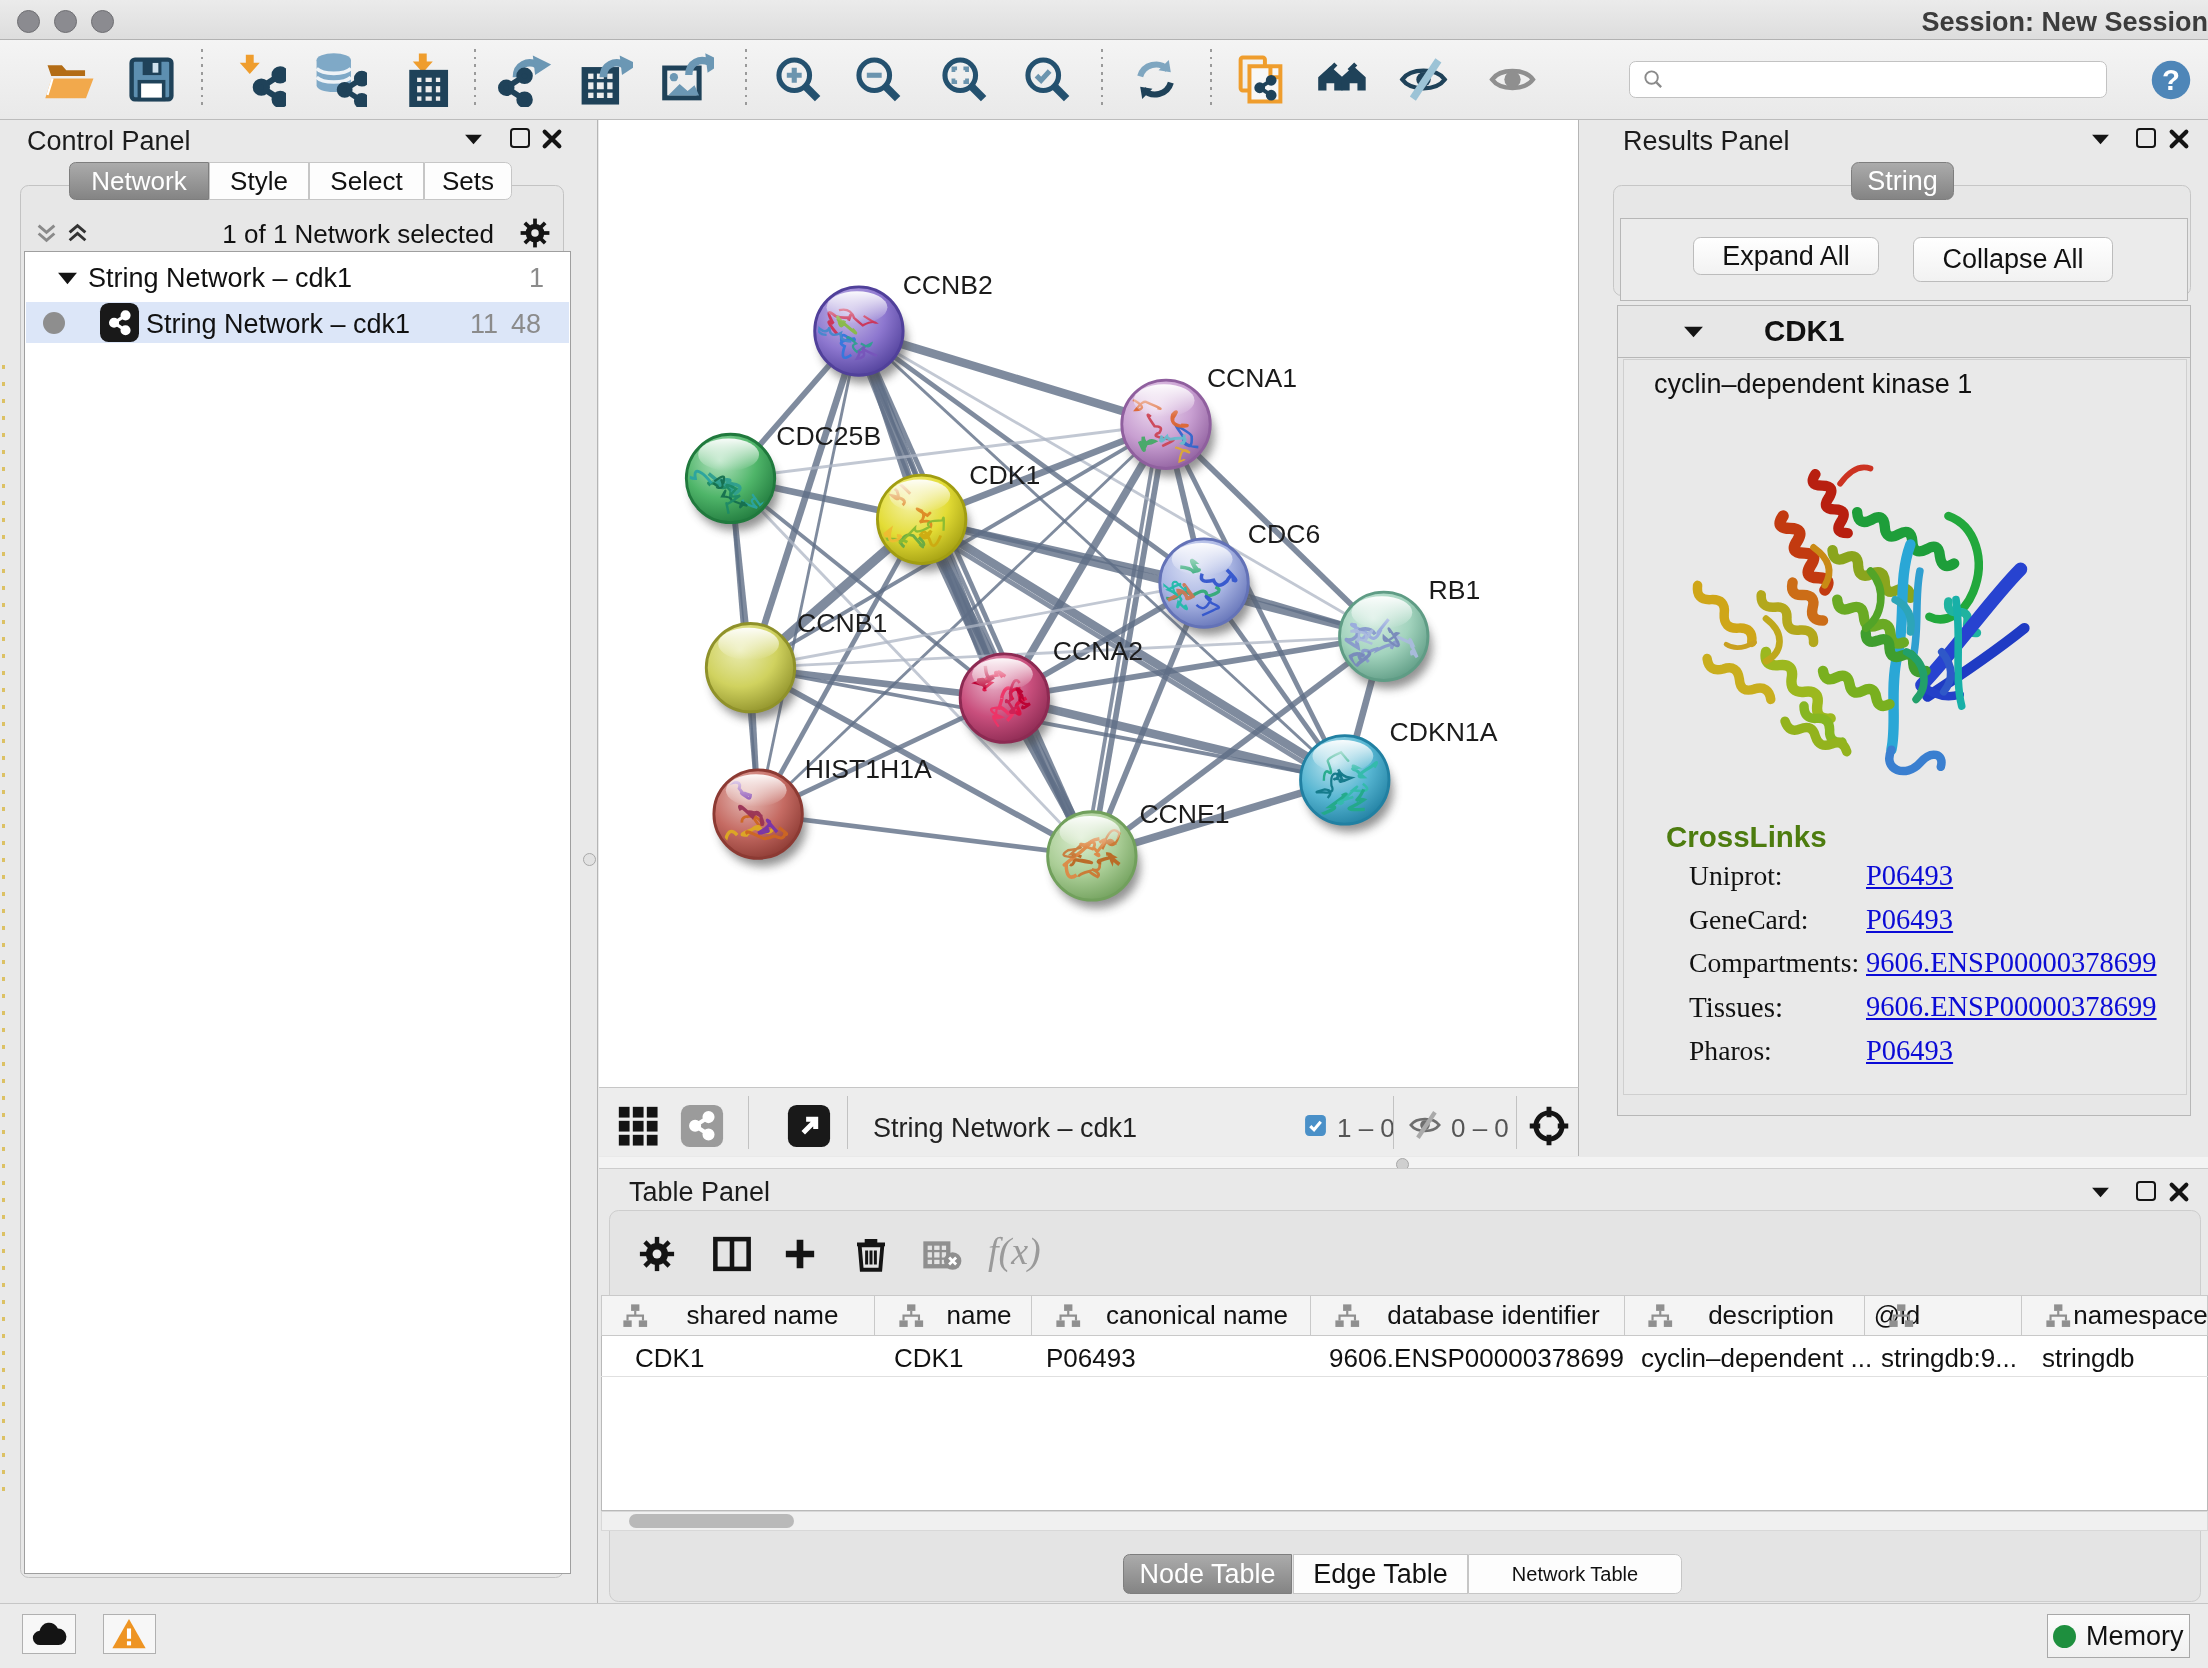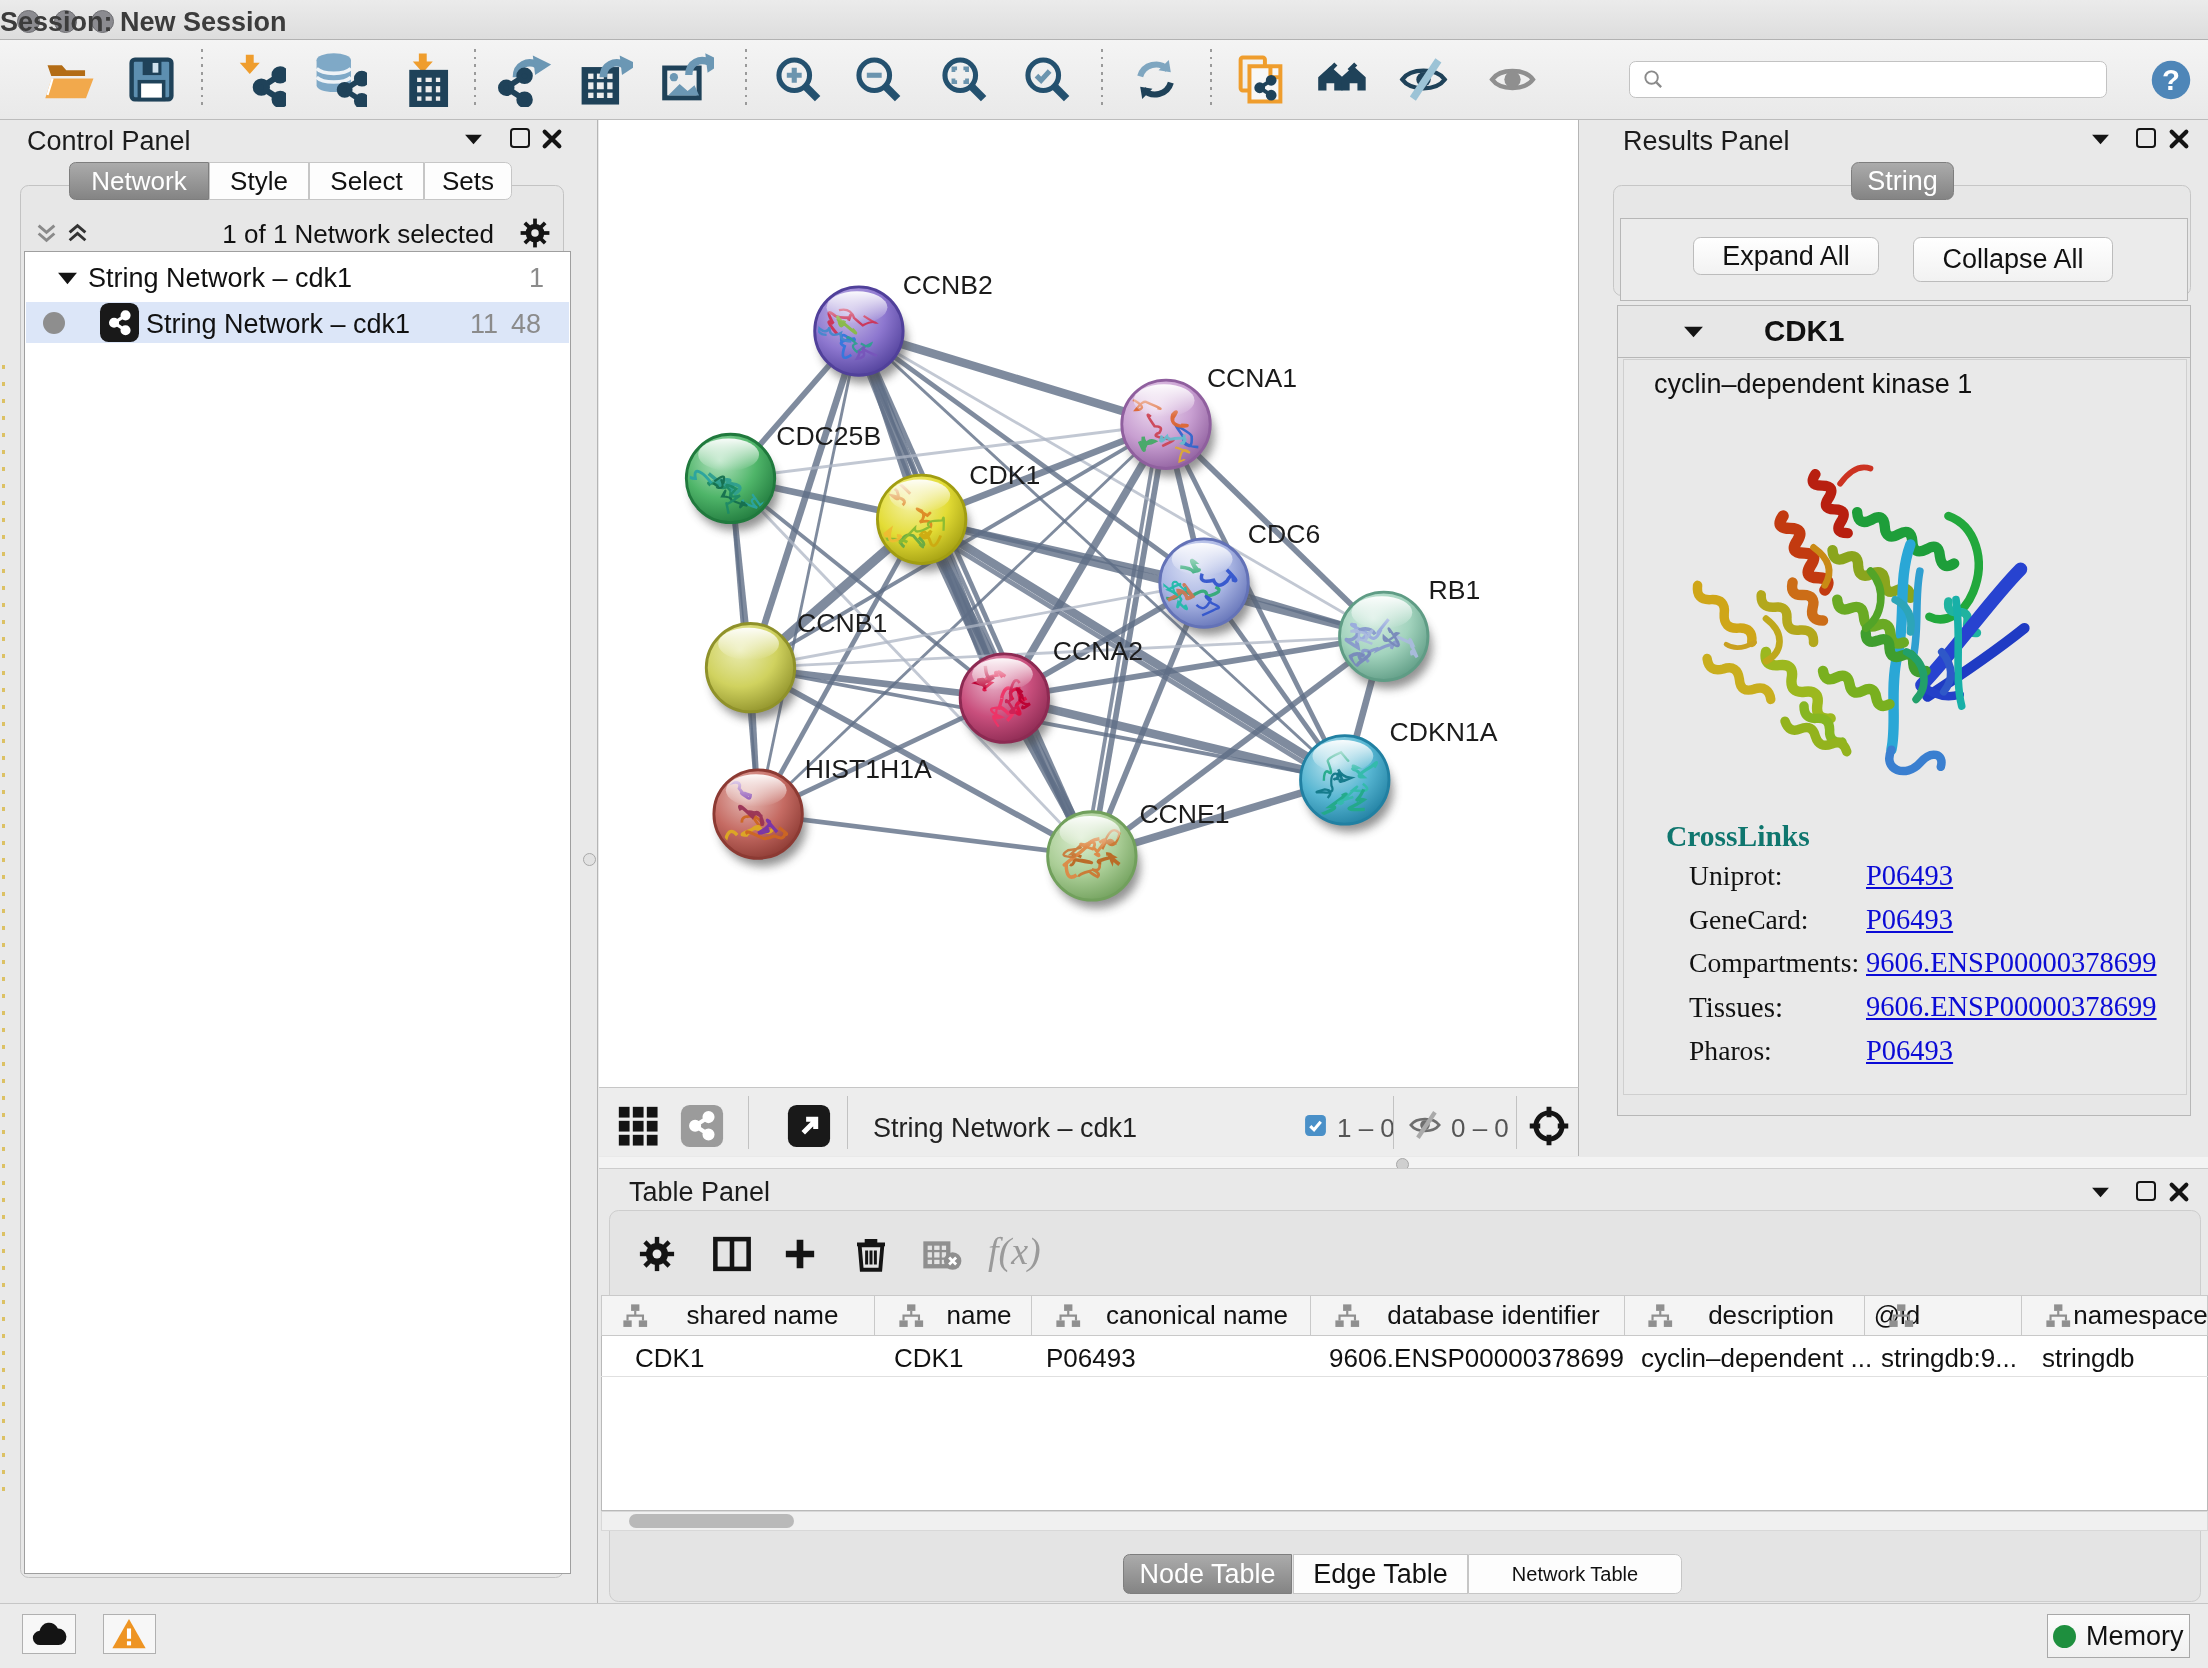--- a/index.html
+++ b/index.html
@@ -1,17 +1,17 @@
 <!DOCTYPE html>
 <html style="font-size:15px"><head><meta charset="utf-8"><style>*{margin:0;padding:0;box-sizing:border-box}body{width:2208px;height:1668px;font-family:"Liberation Sans",sans-serif;background:#e9e9e9;position:relative;overflow:hidden;-webkit-font-smoothing:antialiased}.a{position:absolute}.gbtn{background:linear-gradient(#ababab,#848484);color:#fff;border:1px solid #7e7e7e;border-radius:6.7px;display:flex;align-items:center;justify-content:center;z-index:5}.wtab{background:#fdfdfd;border:1px solid #c6c6c6;display:flex;align-items:center;justify-content:center;color:#111;z-index:5}.wbtn{background:linear-gradient(#ffffff,#f2f2f2);border:1px solid #bcbcbc;border-radius:7.6px;display:flex;align-items:center;justify-content:center;color:#111;z-index:5}.link{color:#0b0bd6;text-decoration:underline;font-family:"Liberation Serif",serif}</style></head><body>
 <div class="a" style="left:0;top:0;width:2208px;height:40px;background:linear-gradient(#ebebeb,#dddddd);border-bottom:1px solid #b2b2b2"></div>
 <div class="a" style="left:17px;top:9.5px;width:23px;height:23px;border-radius:50%;background:#8b8b90;border:1.4px solid #6f6f73"></div>
 <div class="a" style="left:54px;top:9.5px;width:23px;height:23px;border-radius:50%;background:#8b8b90;border:1.4px solid #6f6f73"></div>
 <div class="a" style="left:91px;top:9.5px;width:23px;height:23px;border-radius:50%;background:#8b8b90;border:1.4px solid #6f6f73"></div>
-<div class="a" style="left:0;top:6.7px;width:2208px;text-align:left;font-size:27px;font-weight:bold;color:#3c3c3c">Session: New Session</div>
+<div class="a" style="left:0;top:6.7px;width:2208px;text-align:right;font-size:27px;font-weight:bold;color:#3c3c3c">Session: New Session</div>
 <div class="a" style="left:0;top:40px;width:2208px;height:80px;background:linear-gradient(#f4f4f4,#e9e9e9);border-bottom:1px solid #bcbcbc"></div>
 <svg style="position:absolute;left:42px;top:53px" width="53" height="53" viewBox="0 0 24 24">
     <path d="M2.5 5.5h6.5l2 2.3h8.5v2.6H4.2z" fill="#b36c15"></path>
     <path d="M1.5 20.5l2.8-9h19l-3.4 9z" fill="#f2a94c"></path>
     <path d="M2.5 19l2.3-7.5" stroke="#fff" stroke-width="1" fill="none"></path>
   </svg>
 <svg style="position:absolute;left:125px;top:53px" width="53" height="53" viewBox="0 0 24 24">
     <rect x="3" y="3" width="18" height="18" rx="1.5" fill="#5d8fb0" stroke="#1f4259" stroke-width="2"></rect>
     <rect x="8" y="3.5" width="8.5" height="6.5" fill="#1f4259"></rect>
     <rect x="12.5" y="4.5" width="2.6" height="4.4" fill="#cfe2ee"></rect>
@@ -611,21 +611,21 @@
     <path d="M205 185 Q205 198 218 193 Q230 188 230 201 Q231 214 243 209 Q255 204 255 217 Q256 230 268 225" fill="none" stroke="#3f9e2e" stroke-width="11" stroke-linecap="round"></path>
     <path d="M160 225 Q162 238 174 232 Q186 226 188 239 Q190 252 202 246 Q214 240 216 253 Q218 266 230 260" fill="none" stroke="#79b01f" stroke-width="11" stroke-linecap="round"></path>
     <path d="M210 120 C 228 140, 222 168, 205 180" fill="none" stroke="#52a428" stroke-width="8" stroke-linecap="round"></path>
     <path d="M248 205 C 268 215, 272 240, 258 255" fill="none" stroke="#22a06a" stroke-width="8" stroke-linecap="round"></path>
     <path d="M100 170 C 120 185, 118 205, 100 215" fill="none" stroke="#bfa81c" stroke-width="7" stroke-linecap="round"></path>
     <path d="M150 95 q 25 18 12 40" fill="none" stroke="#c98a15" stroke-width="7" stroke-linecap="round"></path>
     <path d="M236 150 q 20 10 16 34" fill="none" stroke="#2da5b8" stroke-width="8" stroke-linecap="round"></path>
     <path d="M285 205 q 18 22 2 42" fill="none" stroke="#2f58c8" stroke-width="8" stroke-linecap="round"></path>
     <path d="M120 278 Q124 291 136 286 Q149 281 152 294 Q156 307 169 302 Q181 297 185 310" fill="none" stroke="#93b31d" stroke-width="10" stroke-linecap="round"></path>
   </svg>
-<div class="a" style="left:1666px;top:820px;font-size:29.5px;font-weight:bold;color:#0f766e;font-family:Liberation Serif, serif">CrossLinks</div>
+<div class="a" style="left:1666px;top:820px;font-size:29.5px;font-weight:bold;color:#4d7c0f;font-family:Liberation Sans, sans-serif">CrossLinks</div>
 <div class="a" style="left:1689px;top:860px;font-size:27.6px;color:#111;font-family:'Liberation Serif',serif">Uniprot:</div>
 <div class="a link" style="left:1866px;top:860px;font-size:28.5px">P06493</div>
 <div class="a" style="left:1689px;top:904px;font-size:27.6px;color:#111;font-family:'Liberation Serif',serif">GeneCard:</div>
 <div class="a link" style="left:1866px;top:904px;font-size:28.5px">P06493</div>
 <div class="a" style="left:1689px;top:947px;font-size:27.6px;color:#111;font-family:'Liberation Serif',serif">Compartments:</div>
 <div class="a link" style="left:1866px;top:947px;font-size:28.5px">9606.ENSP00000378699</div>
 <div class="a" style="left:1689px;top:991px;font-size:29px;color:#111;font-family:'Liberation Serif',serif">Tissues:</div>
 <div class="a link" style="left:1866px;top:991px;font-size:28.5px">9606.ENSP00000378699</div>
 <div class="a" style="left:1689px;top:1035px;font-size:27.6px;color:#111;font-family:'Liberation Serif',serif">Pharos:</div>
 <div class="a link" style="left:1866px;top:1035px;font-size:28.5px">P06493</div>

